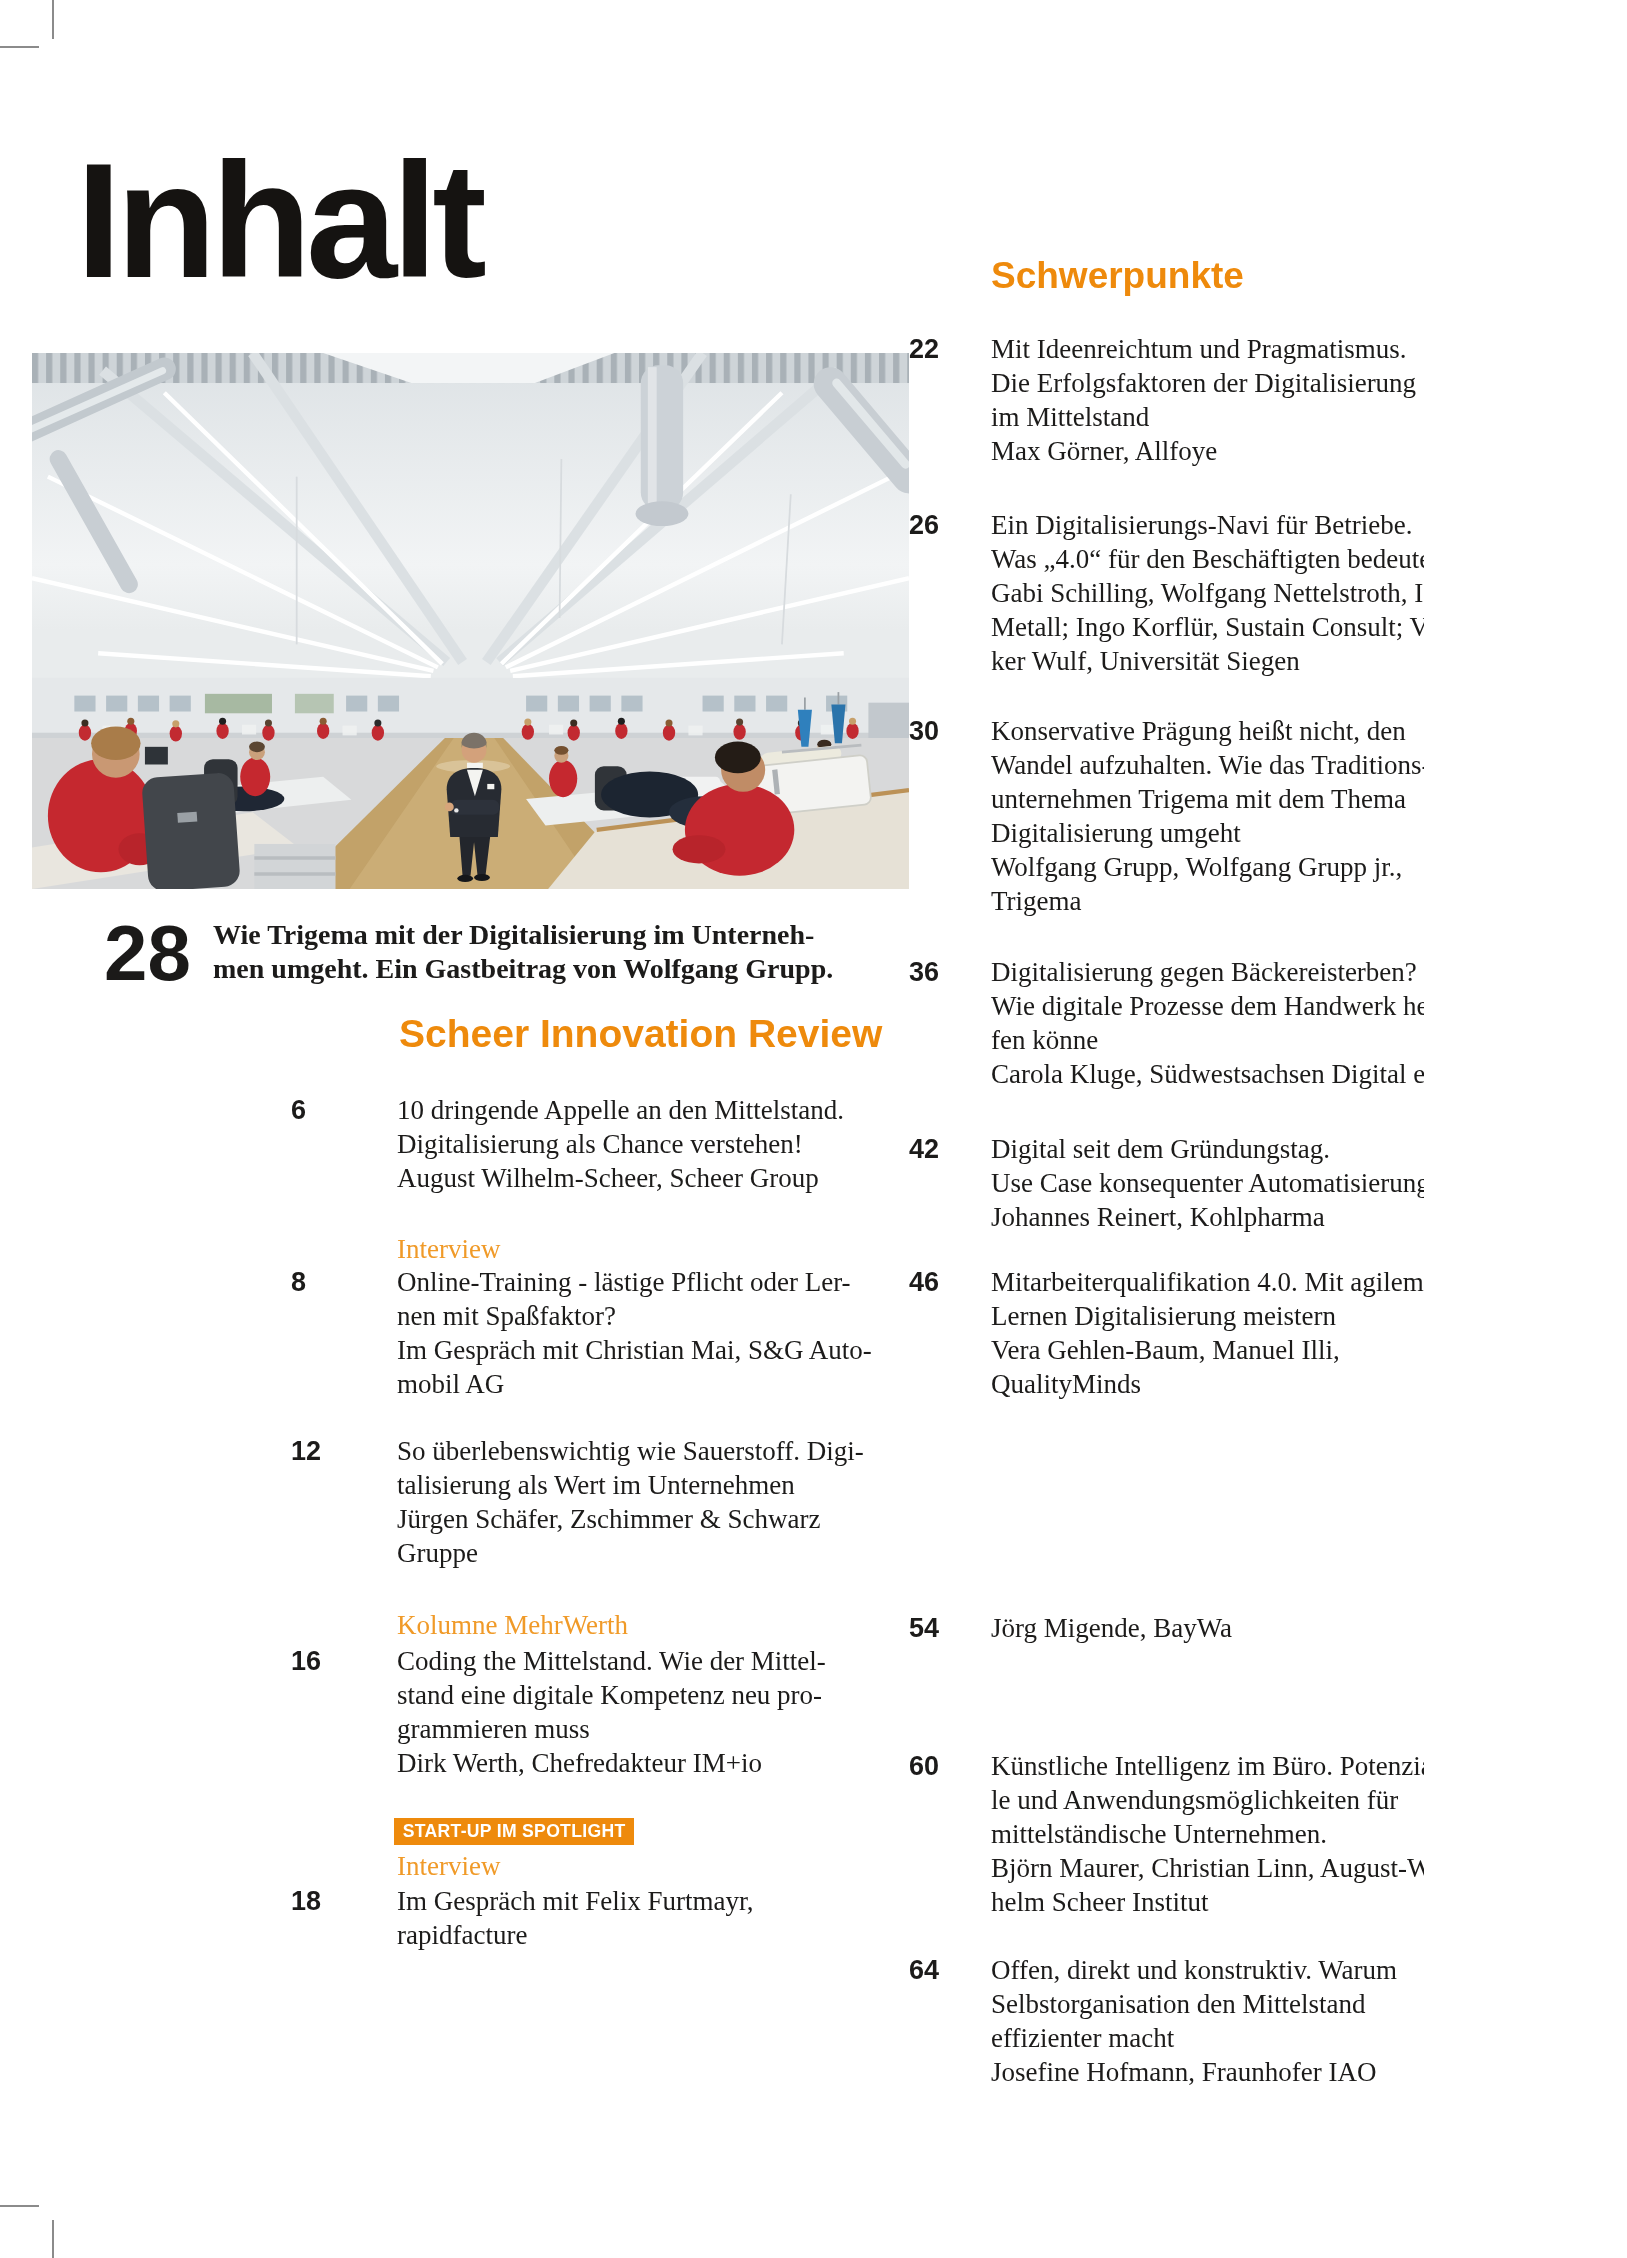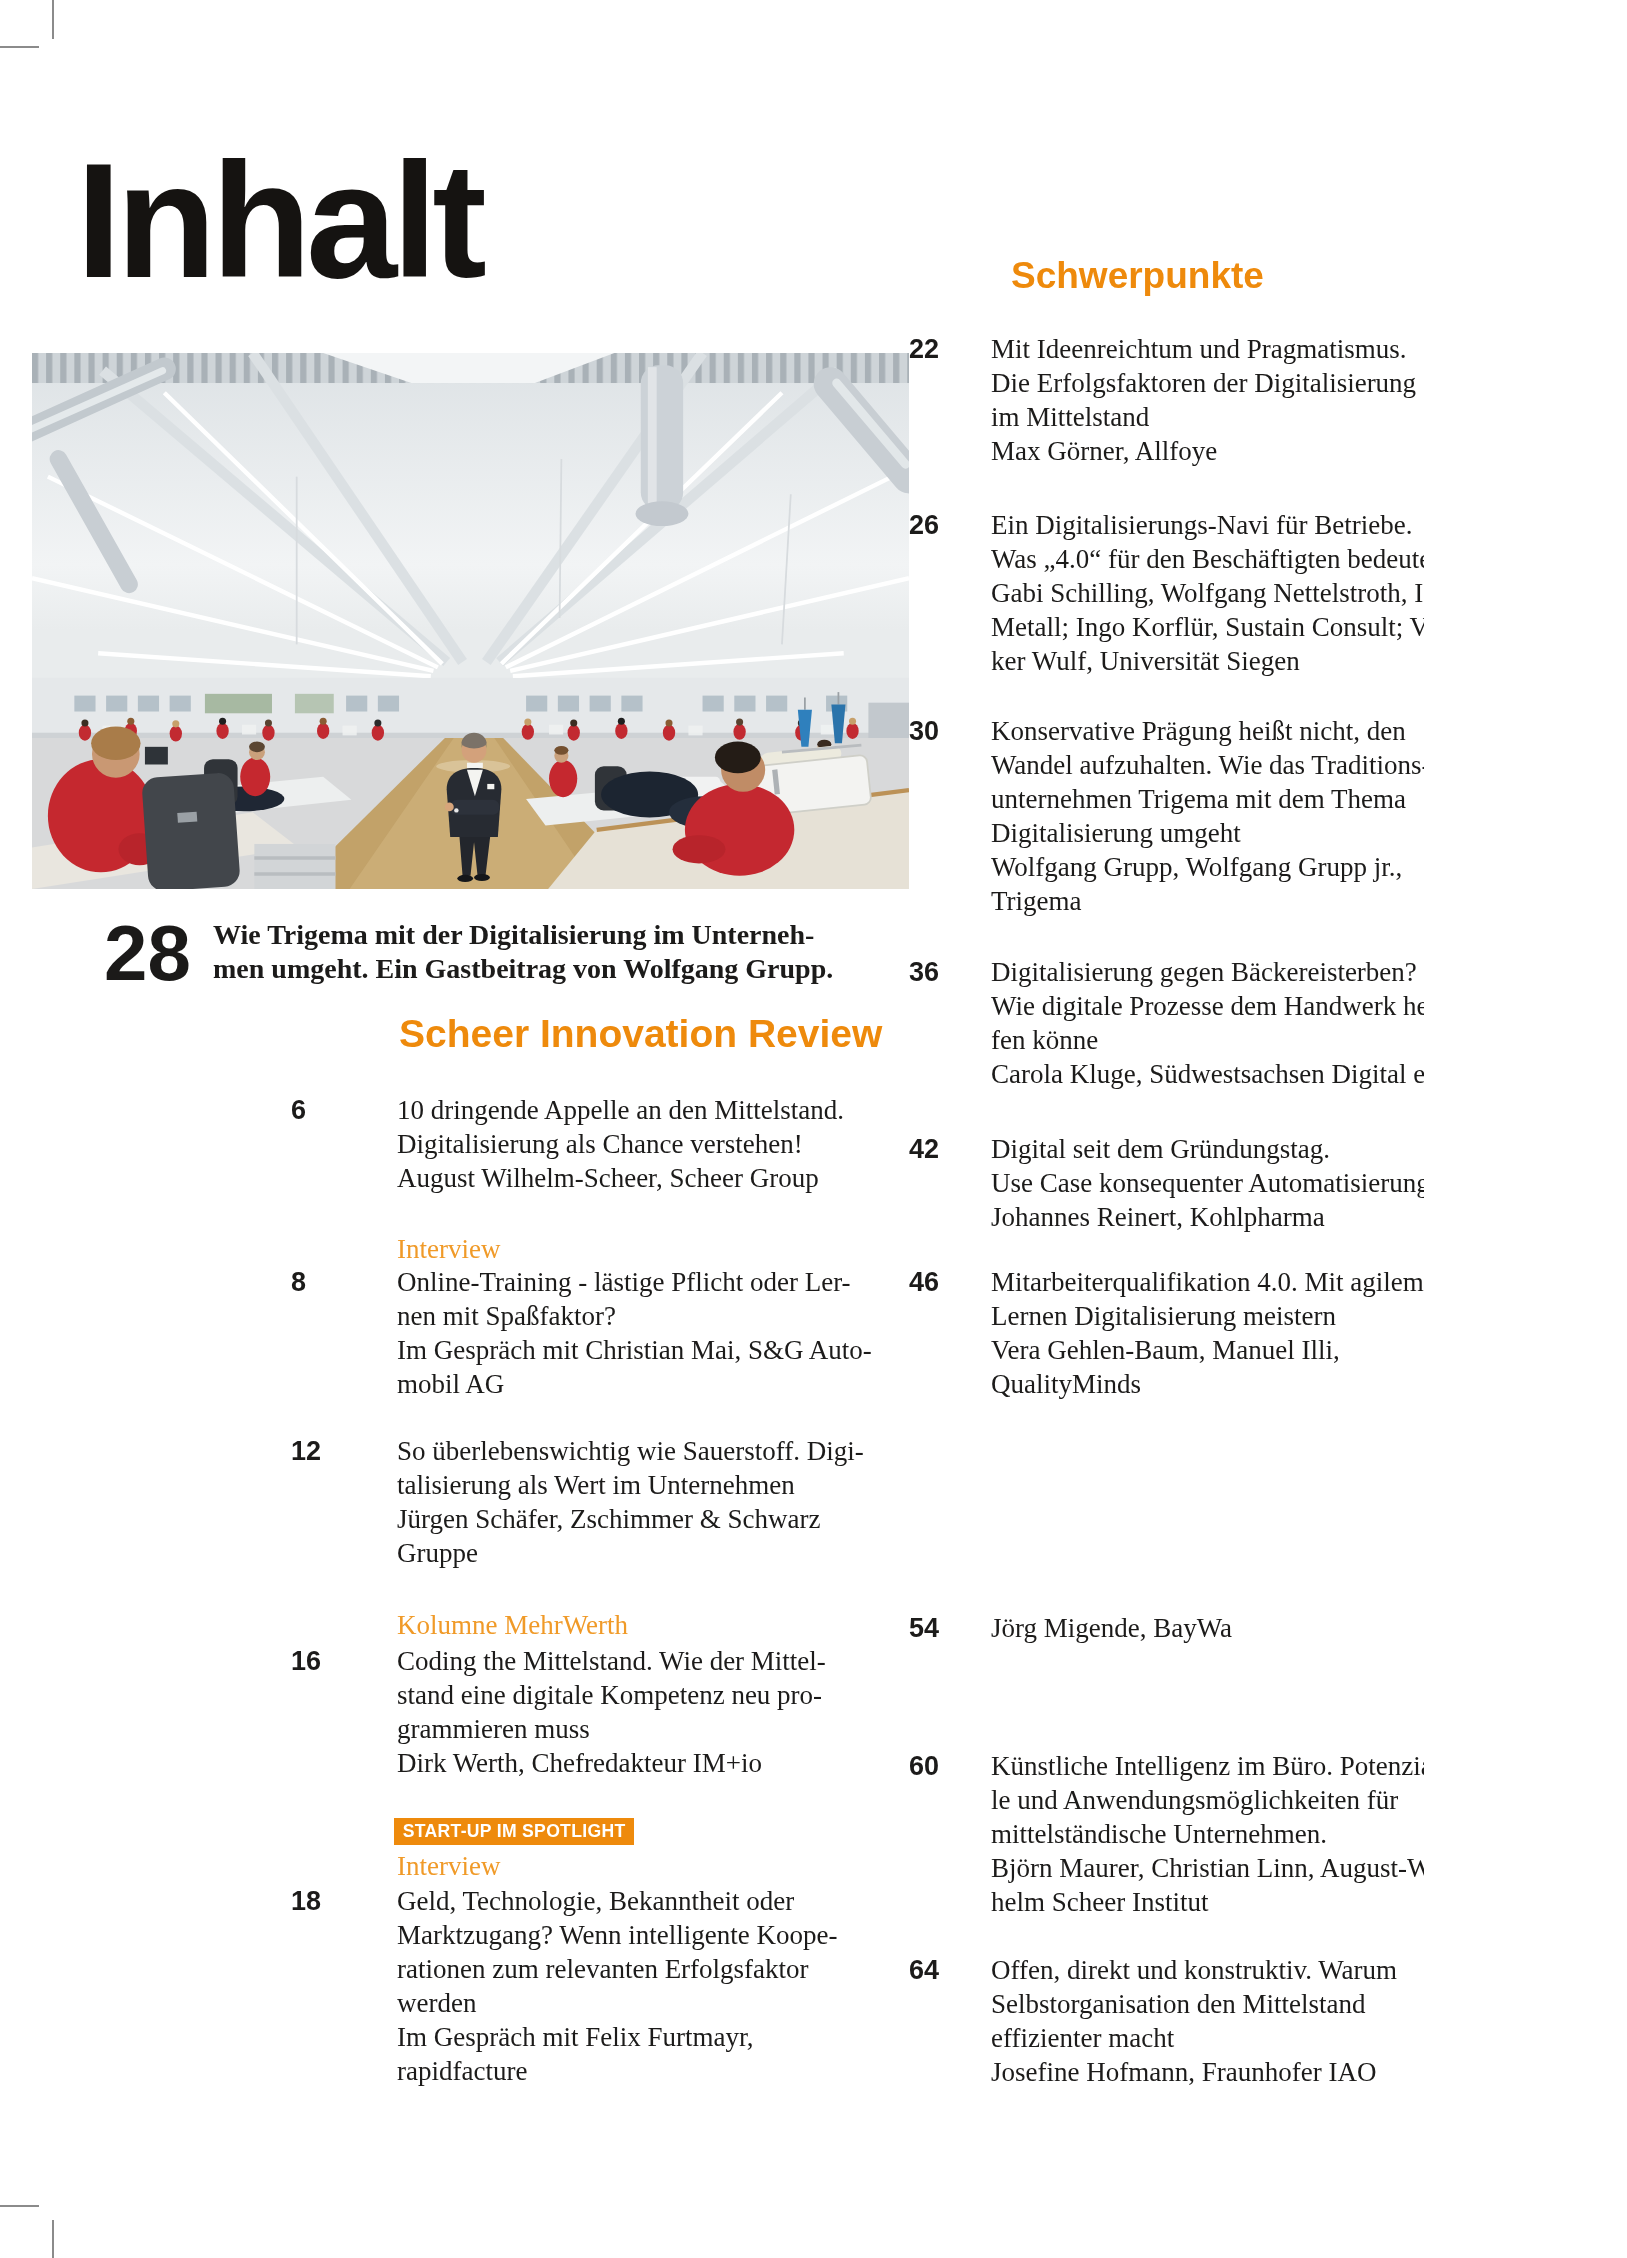--- a/index.html
+++ b/index.html
@@ -15,21 +15,21 @@
   #photo{position:absolute;left:32px;top:353px;width:877px;height:536px;}
   
   #feature-number{position:absolute;left:104px;top:914px;font-family:"Liberation Sans",sans-serif;
       font-weight:bold;font-size:78px;line-height:1;color:#1b1a19;}
   #feature-text{position:absolute;left:213px;top:918px;width:706px;font-weight:bold;
       font-size:28px;line-height:34px;}
   
   .section-heading{position:absolute;font-family:"Liberation Sans",sans-serif;font-weight:bold;
       color:var(--accent,#ee8a0c);}
   #left-heading{left:399px;top:1014px;font-size:39px;line-height:1;}
-  #right-heading{left:991px;top:257px;font-size:37px;line-height:1;margin-left:20px;}
+  #right-heading{left:991px;top:257px;font-size:37px;line-height:1;}
   
   .entry{position:absolute;font-size:27px;line-height:34px;}
   .entry .num{position:absolute;font-family:"Liberation Sans",sans-serif;font-weight:bold;
       text-align:left;top:0;}
   .entry.left .num{left:-106px;width:68px;}
   .entry.right .num{left:-82px;width:59px;}
   .entry .etitle{font-weight:normal;}
   .entry.left{left:397px;width:538px;}
   .entry.right{left:991px;width:529px;}
   .label{position:absolute;font-size:27px;line-height:34px;color:var(--label,#f09a28);}
@@ -279,24 +279,20 @@
     <div class="etitle pre">Coding the Mittelstand. Wie der Mittel-
 stand eine digitale Kompetenz neu pro-
 grammieren muss</div>
     <div class="eauthors pre">Dirk Werth, Chefredakteur IM+io</div>
   </div>
 
   <div id="startup-badge">START-UP IM SPOTLIGHT</div>
   <div class="label" style="left:397px;top:1849px">Interview</div>
   <div class="entry left" style="top:1884px">
     <div class="num">18</div>
-    <div class="etitle pre">Geld, Technologie, Bekanntheit oder
-Marktzugang? Wenn intelligente Koope-
-rationen zum relevanten Erfolgsfaktor
-werden</div>
     <div class="eauthors pre">Im Gespräch mit Felix Furtmayr,
 rapidfacture</div>
   </div>
 
   <div id="right-heading" class="section-heading">Schwerpunkte</div>
 
   <div class="entry right" style="top:332px">
     <div class="num">22</div>
     <div class="etitle pre">Mit Ideenreichtum und Pragmatismus.
 Die Erfolgsfaktoren der Digitalisierung

